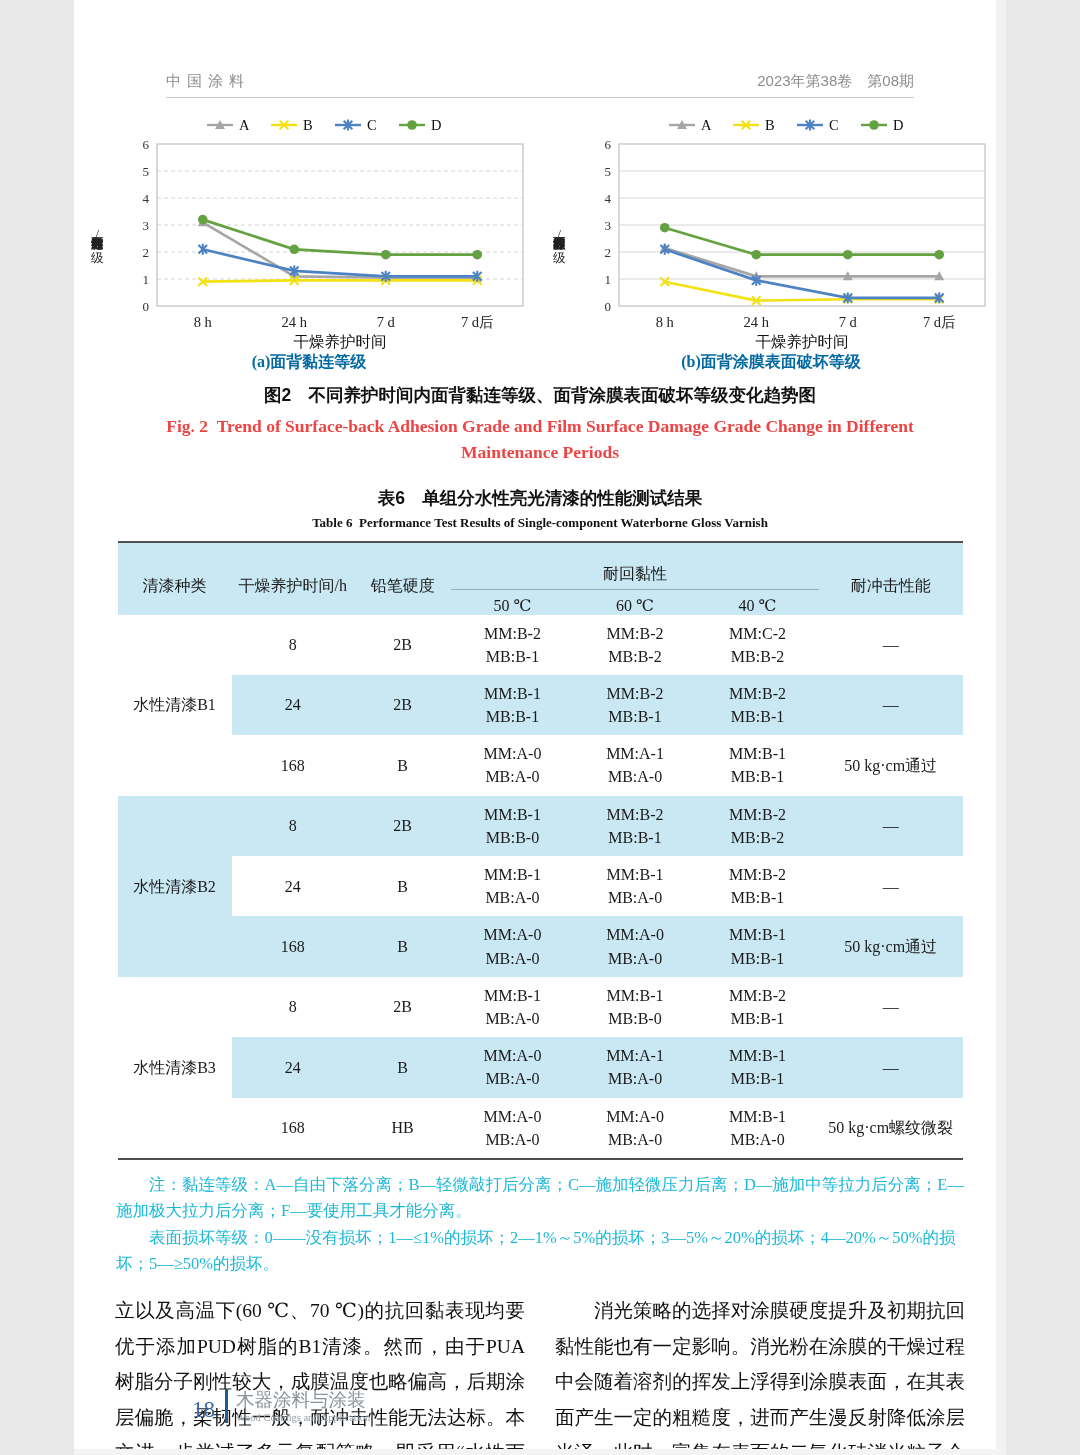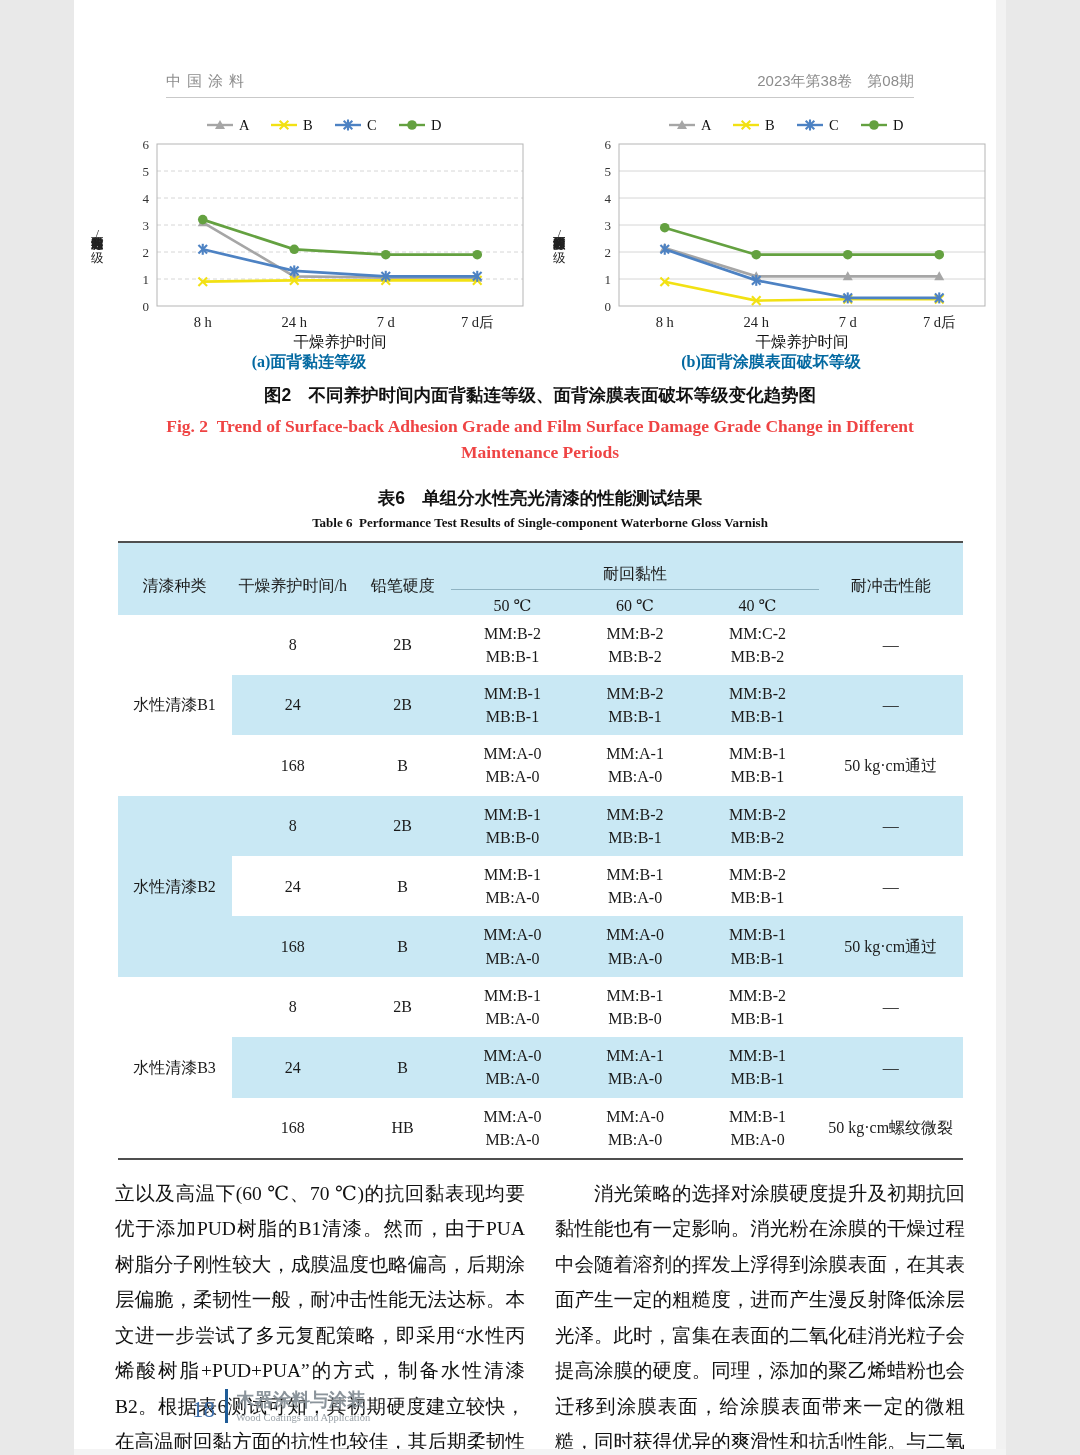--- a/index.html
+++ b/index.html
@@ -58,21 +58,21 @@
   .cols { display:flex; gap:30px; width:850px; margin:16px auto 0; }
   .col { flex:1; font-size:19.5px; line-height:1.82; text-align:justify; color:#111; }
   .col p.ind { text-indent:2em; }
 
   
   .footer { position:absolute; left:118px; bottom:32px; display:flex; align-items:stretch; }
   .pageno { color:#3a6ca8; font-size:23px; align-self:flex-end; margin-right:10px;
             font-family:"Liberation Serif","DejaVu Serif",serif; }
   .fbar { width:3px; background:#1f5c97; margin-right:8px; }
   .fsec-cn { color:#8b949b; font-family:"Liberation Sans","DejaVu Sans",sans-serif;
-             font-weight:bold; font-size:18.5px; line-height:1.15; }
+             font-weight:normal; font-size:18.5px; line-height:1.15; }
   .fsec-en { color:#9aa2a8; font-size:10.5px; margin-top:2px; }
 </style>
 </head>
 <body>
 
 <div class="page">
   <div class="edge-r"></div>
   <div class="edge-b"></div>
 
   <div class="hdr">
@@ -408,20 +408,24 @@
           </td>
           <td>
             <div>MM:B-1</div>
             <div>MB:A-0</div>
           </td>
           <td>50 kg·cm螺纹微裂</td>
         </tr>
       </tbody>
   </table>
 
+  <div class="notes">
+    <p>注：黏连等级：A—自由下落分离；B—轻微敲打后分离；C—施加轻微压力后离；D—施加中等拉力后分离；E—施加极大拉力后分离；F—要使用工具才能分离。</p>
+    <p>表面损坏等级：0——没有损坏；1—≤1%的损坏；2—1%～5%的损坏；3—5%～20%的损坏；4—20%～50%的损坏；5—≥50%的损坏。</p>
+  </div>
 
   <div class="cols">
     <div class="col">
       <p>立以及高温下(60 ℃、70 ℃)的抗回黏表现均要优于添加PUD树脂的B1清漆。然而，由于PUA树脂分子刚性较大，成膜温度也略偏高，后期涂层偏脆，柔韧性一般，耐冲击性能无法达标。本文进一步尝试了多元复配策略，即采用“水性丙烯酸树脂+PUD+PUA”的方式，制备水性清漆B2。根据表6测试可知，其初期硬度建立较快，在高温耐回黏方面的抗性也较佳，其后期柔韧性能也得到满足要求。</p>
 
     </div>
     <div class="col">
       <p class="ind">消光策略的选择对涂膜硬度提升及初期抗回黏性能也有一定影响。消光粉在涂膜的干燥过程中会随着溶剂的挥发上浮得到涂膜表面，在其表面产生一定的粗糙度，进而产生漫反射降低涂层光泽。此时，富集在表面的二氧化硅消光粒子会提高涂膜的硬度。同理，添加的聚乙烯蜡粉也会迁移到涂膜表面，给涂膜表面带来一定的微粗糙，同时获得优异的爽滑性和抗刮性能。与二氧化硅基消光粉相比，蜡粉熔点相对较低。如：市面上常见的聚乙烯蜡的熔点在90～100 ℃，在70 ℃高温抗回黏阶段会产生一定的返黏。因此，选</p>
     </div>
   </div>

